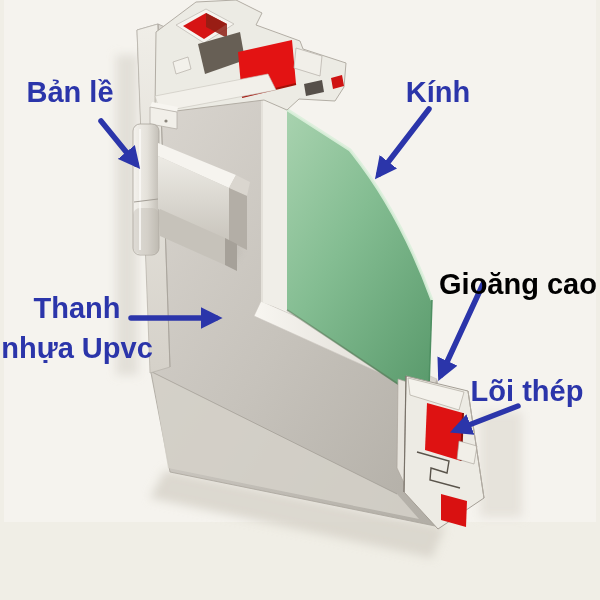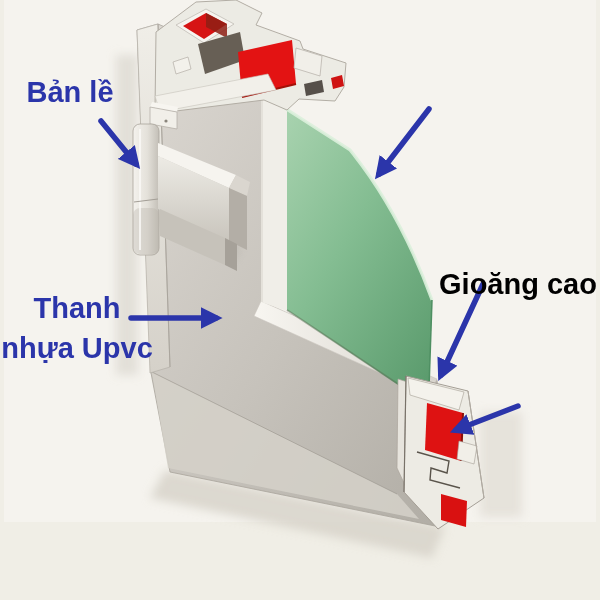--- a/index.html
+++ b/index.html
@@ -143,24 +143,30 @@
     <line class="arrow" x1="131" y1="318" x2="216" y2="318" marker-end="url(#ah)"></line>
     <line class="arrow" x1="483" y1="284" x2="441" y2="375" marker-end="url(#ah)"></line>
     <line class="arrow" x1="518" y1="406" x2="456" y2="430" marker-end="url(#ah)"></line>
   </g>
 </svg>
 
 <div class="lbl" id="label-hinge" style="color: rgb(43, 53, 170);">
   <span>Bản lề</span>
 </div>
 
+<div class="lbl lbl-center" id="label-glass" style="color: rgb(43, 53, 170);">
+  <span>Kính</span>
+</div>
 
 <div class="lbl" id="label-upvc" style="color: rgb(43, 53, 170);">
   <span>Thanh</span>
   <span>nhựa Upvc</span>
 </div>
 
 <div class="lbl lbl-center" id="label-gasket" style="color: #000000;">
   <span>Gioăng cao</span>
 </div>
 
+<div class="lbl lbl-center" id="label-steel" style="color: rgb(43, 53, 170);">
+  <span>Lõi thép</span>
+</div>
 
 </div>
 
 </body></html>

